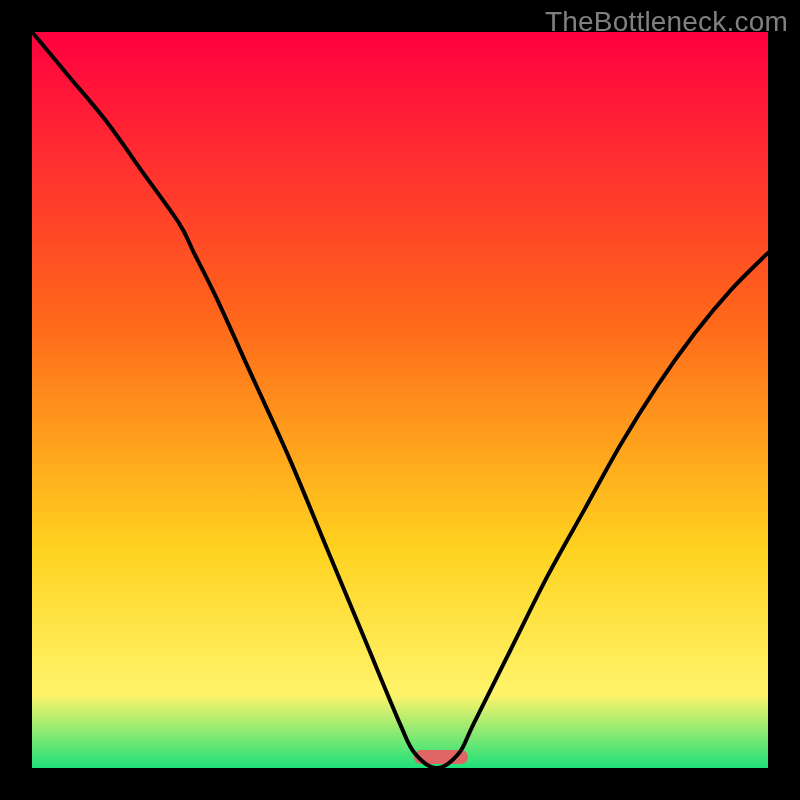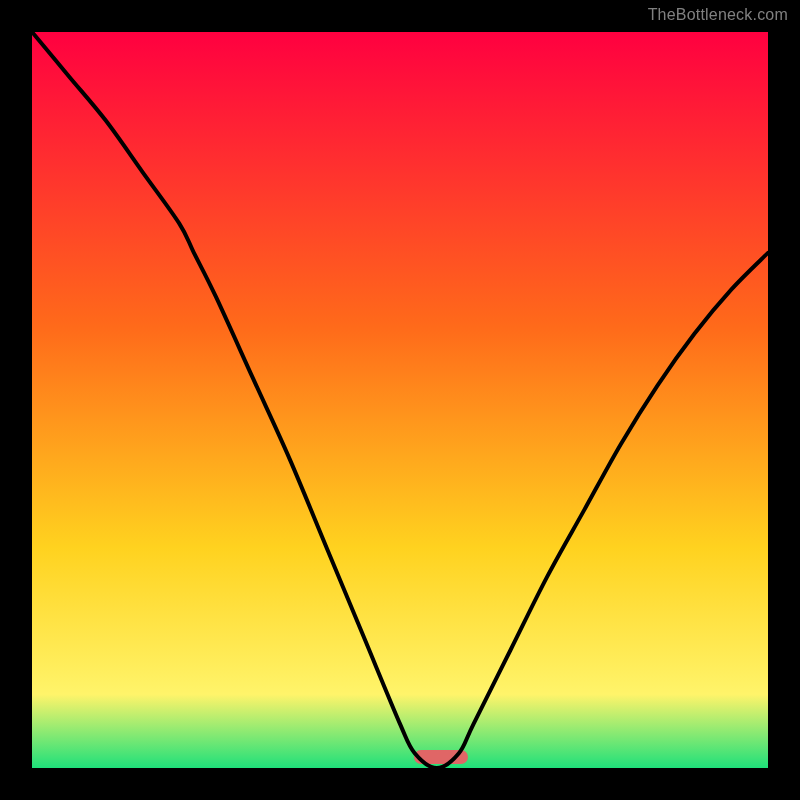--- a/index.html
+++ b/index.html
@@ -15,21 +15,21 @@
     width: 800px;
     height: 800px;
     background: #000;
   }
   .watermark {
     position: absolute;
     top: 6px;
     right: 12px;
     color: #808080;
     font-family: Arial, Helvetica, sans-serif;
-    font-size: 16px;
+    font-size: 28px;
     letter-spacing: 0.2px;
     user-select: none;
   }
   .plot-area {
     position: absolute;
     left: 32px;
     top: 32px;
     width: 736px;
     height: 736px;
     overflow: hidden;

